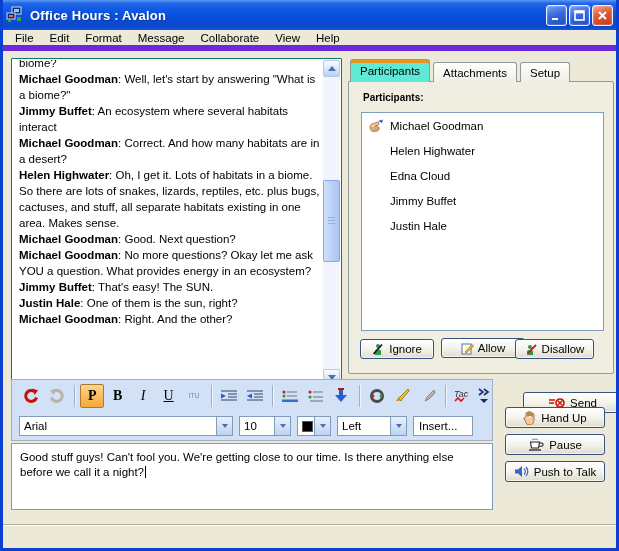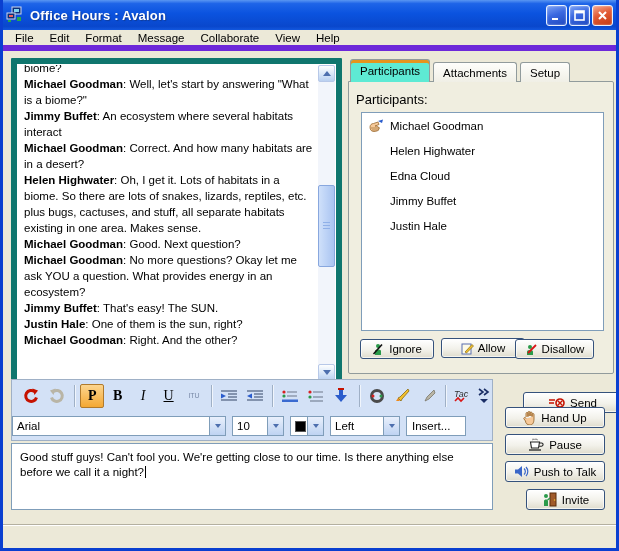--- a/index.html
+++ b/index.html
@@ -18,21 +18,21 @@
     display:flex;align-items:center;justify-content:center;
     background:linear-gradient(160deg,#7da2f5 0%,#3a68e0 45%,#2049c0 100%);
     box-shadow:inset 0 0 2px rgba(255,255,255,.6);}
   .wc-btn.close{background:linear-gradient(160deg,#f5a68c 0%,#e25a35 45%,#c33a13 100%);}
   
   .menubar{position:absolute;left:0;top:30px;width:618px;height:21px;background:#ece9d8;
     display:flex;align-items:center;padding-left:4px;border-bottom:6px solid #6d28d9;}
   .menu-item{font-size:11.5px;color:#000;padding:2px 8px;}
   
   .transcript{position:absolute;left:8px;top:58px;width:331px;height:330px;background:#fff;
-    border:6px solid #0f766e;border-radius:1px;}
+    border:1px solid #0f766e;border-radius:1px;}
   .chat-text{position:absolute;left:1px;top:1px;right:18px;bottom:1px;overflow:hidden;
     padding:2px 3px 0 6px;font-size:11.5px;line-height:16px;color:#000;}
   .msg{margin:0;}
   .msg.partial{margin-top:-7px;}
   
   .vscroll{position:absolute;top:1px;right:1px;bottom:1px;width:17px;background:#f2f5fb;}
   .sb-btn{position:absolute;left:0;width:17px;height:17px;border:1px solid #b7c8e8;border-radius:2px;
     background:linear-gradient(180deg,#fdfefe,#cddff6 70%,#bad0f0);display:flex;align-items:center;justify-content:center;}
   .sb-up{top:0;} .sb-down{bottom:0;}
   .tri-up{width:0;height:0;border-left:4px solid transparent;border-right:4px solid transparent;border-bottom:5px solid #4d6fae;}
@@ -41,40 +41,40 @@
     background:linear-gradient(90deg,#cfe0fa,#bcd2f6 50%,#aac4f0);display:flex;align-items:center;justify-content:center;}
   .grip{width:7px;height:8px;background:repeating-linear-gradient(180deg,#8fb0e8 0 1px,transparent 1px 3px);}
   
   .tabs-row{position:absolute;left:347px;top:59px;height:23px;display:flex;align-items:flex-end;gap:3px;z-index:2;}
   .tab{height:20px;padding:0 9px;display:flex;align-items:center;font-size:11.5px;
     background:linear-gradient(180deg,#fefefb,#f0efe6);border:1px solid #919b9c;border-bottom:none;
     border-radius:3px 3px 0 0;color:#000;}
   .tab.active{height:23px;background:#5eead4;box-shadow:inset 0 3px 0 #e5941e;position:relative;margin-top:14px;}
   .tab-panel{position:absolute;left:345px;top:81px;width:266px;height:293px;background:#f0eee0;
     border:1px solid #919b9c;border-radius:0 2px 2px 2px;}
-  .plabel{position:absolute;left:7px;top:10px;font-size:13px;font-weight:normal;}
+  .plabel{position:absolute;left:14px;top:10px;font-size:10px;font-weight:bold;}
   .listbox{position:absolute;left:12px;top:30px;width:243px;height:219px;background:#fff;border:1px solid #7f9db9;overflow:hidden;}
   .prow{display:flex;align-items:center;height:25px;font-size:11.5px;}
   .icon-slot{width:28px;display:flex;justify-content:center;flex:0 0 auto;}
   .panel-btn{position:absolute;height:20px;border:1px solid #35527c;border-radius:3px;font-size:11.5px;
     background:linear-gradient(180deg,#fff,#f2f1ea 55%,#dfdccd);display:flex;align-items:center;justify-content:center;gap:4px;
     box-shadow:inset 0 0 0 1px rgba(255,255,255,.65);}
   .btn-ignore{left:11px;top:257px;width:74px;}
   .btn-allow{left:92px;top:256px;width:84px;text-align:right;}
   .btn-disallow{left:166px;top:257px;width:79px;}
   
   .toolbar{position:absolute;left:8px;top:379px;width:482px;height:62px;background:#d3e1f6;
     border:1px solid #9fb0c6;}
   .tb-row1{position:absolute;left:0;top:1px;right:0;height:29px;display:flex;align-items:center;padding-left:7px;gap:1px;}
   .tb-btn{width:25px;height:24px;display:flex;align-items:center;justify-content:center;background:transparent;border:1px solid transparent;}
   .tb-btn.active{background:linear-gradient(180deg,#fcd58f,#f4a833);border:1px solid #b07a2c;border-radius:2px;}
   .tb-sep{width:1px;height:22px;background:#9fb0c6;margin:0 4px;box-shadow:1px 0 0 #f0f5fc;}
   .serif-letter{font-family:"Liberation Serif",serif;font-size:14px;font-weight:bold;}
   .tiny-label{font-size:7px;color:#7a8aa8;letter-spacing:0;}
-  .tb-row2{position:absolute;left:0;top:31px;right:0;height:30px;display:flex;align-items:center;gap:6px;}
+  .tb-row2{position:absolute;left:0;top:31px;right:0;height:30px;display:flex;align-items:center;padding-left:7px;gap:6px;}
   .combo{height:20px;background:#fff;border:1px solid #7f9db9;display:flex;align-items:center;font-size:11.5px;overflow:hidden;}
   .combo .val{padding-left:4px;white-space:nowrap;}
   .arrow-btn{margin-left:auto;width:16px;height:100%;border-left:1px solid #7f9db9;
     background:linear-gradient(180deg,#e9f0fc,#bed3f2);display:flex;align-items:center;justify-content:center;flex:0 0 auto;}
   .arrow-btn .tri-down{border-left-width:3.5px;border-right-width:3.5px;border-top-width:4.5px;}
   .swatch{width:11px;height:11px;background:#000;margin-left:4px;border:1px solid #555;}
   .insert-field{height:20px;width:60px;background:#fff;border:1px solid #7f9db9;font-size:11.5px;color:#000;
     display:flex;align-items:center;padding-left:5px;}
   
   .compose{position:absolute;left:8px;top:443px;width:482px;height:67px;background:#fff;border:1px solid #7f9db9;
@@ -384,25 +384,15 @@
     </svg>
     <span>Pause</span>
   </div>
   <div class="action-btn btn-push">
     <svg width="15" height="13" viewBox="0 0 15 13">
       <path d="M1 4.5h3L8 1v11L4 8.5H1z" fill="#3a66c8"></path>
       <path d="M10 3.5a4 4 0 0 1 0 6M12 2a6.5 6.5 0 0 1 0 9" fill="none" stroke="#3a66c8" stroke-width="1.2"></path>
     </svg>
     <span>Push to Talk</span>
   </div>
-  <div class="action-btn btn-invite">
-    <svg width="15" height="15" viewBox="0 0 15 15">
-      <rect x="8" y="1" width="6" height="13" fill="#a05a2a" stroke="#5a2d0a"></rect>
-      <circle cx="12.6" cy="8" r="0.8" fill="#f2c12e"></circle>
-      <circle cx="4" cy="4" r="2" fill="#2a9a4a"></circle>
-      <path d="M2 14v-5c0-2 4-2 4 0v5z" fill="#2a9a4a"></path>
-      <path d="M5.5 8 8 6" stroke="#2a9a4a" stroke-width="1.4"></path>
-    </svg>
-    <span>Invite</span>
-  </div>
 
   <div class="bottom-div"></div>
 </div>
 
 </body></html>

